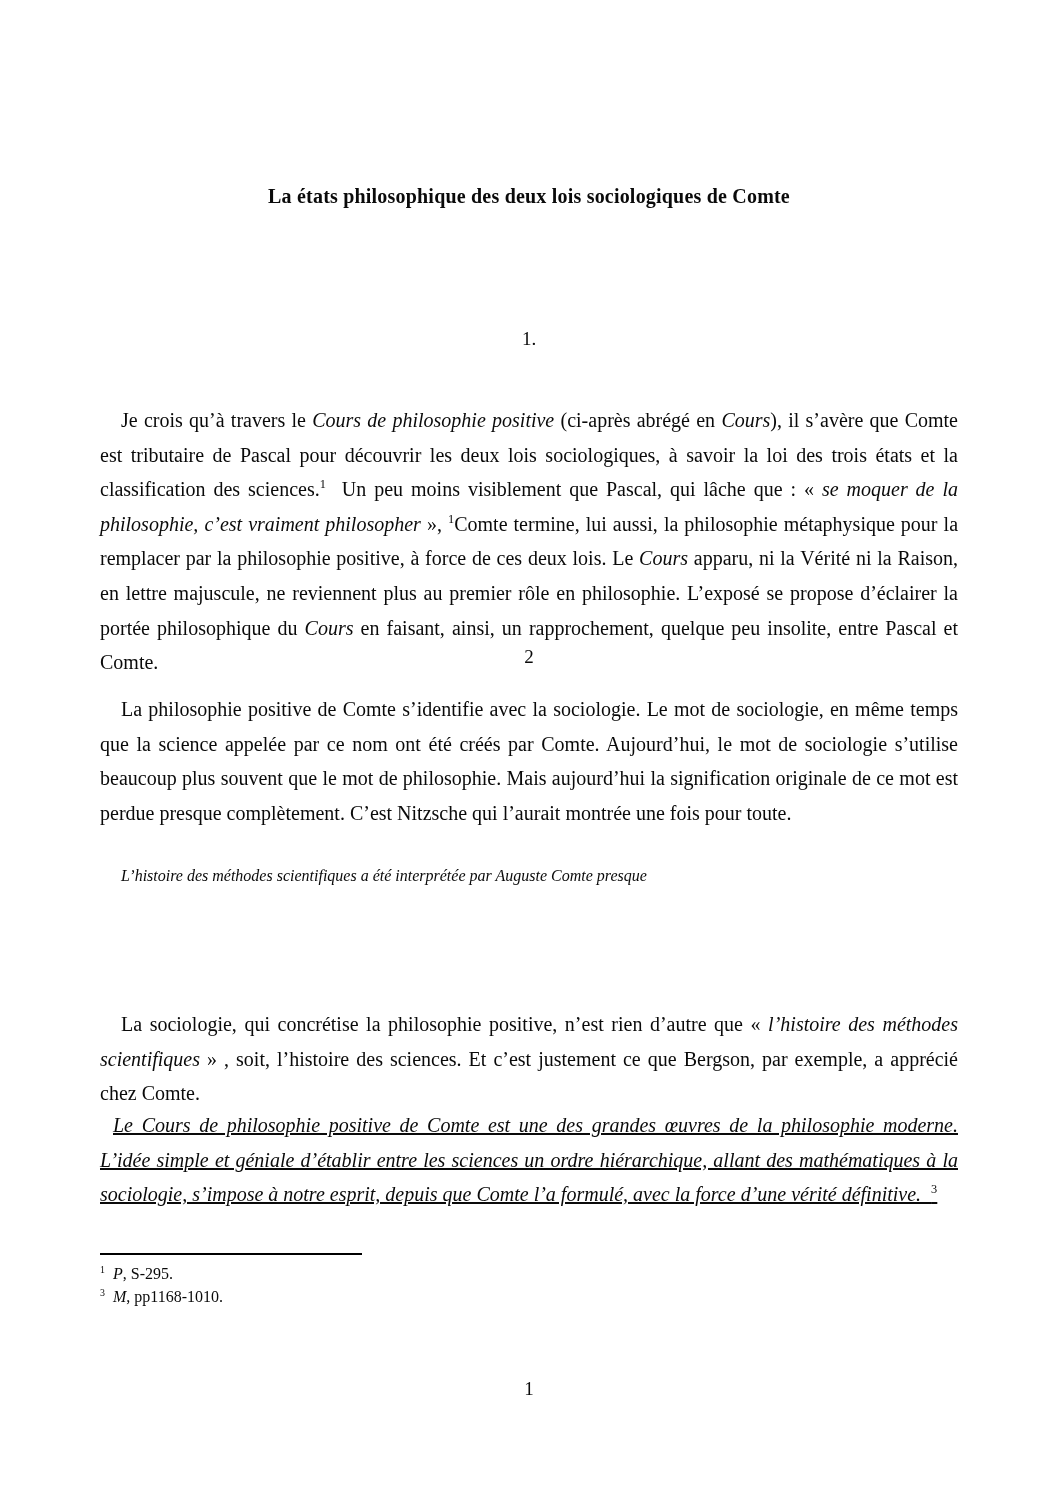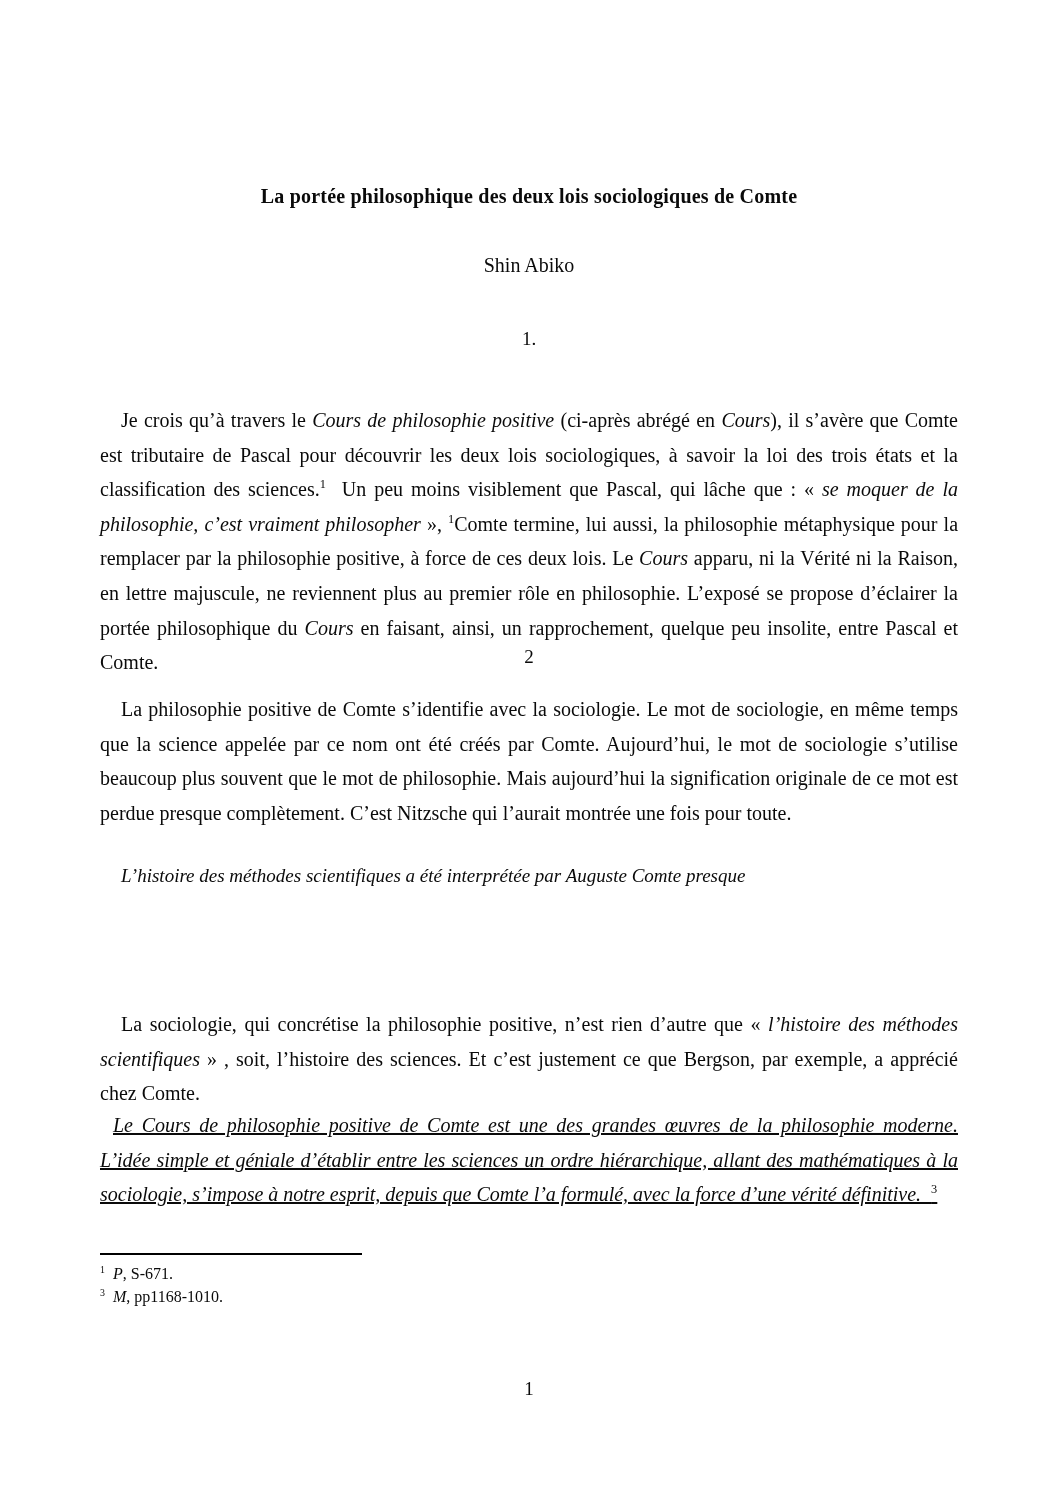--- a/index.html
+++ b/index.html
@@ -38,21 +38,21 @@
     font-size: 20px;
     line-height: 34.6px;
     text-align: justify;
     margin-top: 44px;
   }
   .indent { text-indent: 21px; }
   .p1 { top: 359px; }
   .p2 { top: 648px; }
   .quote-line {
     position: absolute;
-    font-size: 19px;
+    font-size: 16px;
     line-height: 34.6px;
     font-style: italic;
     white-space: nowrap;
   }
   .q1l1 { top: 859px; left: 121px; }
   .q1l2 { top: 894px; left: 106px; }
   .p3 { top: 963px; }
   .q2 {
     top: 1064px;
     font-style: italic;
@@ -77,40 +77,39 @@
   }
   .pagenum { top: 1378px; font-size: 19px; }
   sup { font-size: 0.62em; line-height: 0; vertical-align: super; font-style: normal; }
   .it { font-style: italic; }
 </style>
 </head>
 <body>
 
 <div class="page">
 
-  <div class="centered doc-title">La portée philosophique des deux lois sociologiques de Comte</div>
+  <div class="centered doc-title">La états philosophique des deux lois sociologiques de Comte</div>
 
-  <div class="centered doc-author">Shin Abiko</div>
 
   <div class="centered sec-heading one">1.</div>
 
   <div class="block indent p1"><span>Je crois qu’à travers le </span><span class="it">Cours de philosophie positive</span><span> (ci-après abrégé en </span><span class="it">Cours</span><span>), il s’avère que Comte est tributaire de Pascal pour découvrir les deux lois sociologiques, à savoir la loi des trois états et la classification des sciences.</span><sup>1</sup><span>&nbsp; Un peu moins visiblement que Pascal, qui lâche que : «&nbsp;</span><span class="it">se moquer de la philosophie, c’est vraiment philosopher</span><span>&nbsp;», </span><sup>1</sup><span>Comte termine, lui aussi, la philosophie métaphysique pour la remplacer par la philosophie positive, à force de ces deux lois. Le </span><span class="it">Cours</span><span> apparu, ni la Vérité ni la Raison, en lettre majuscule, ne reviennent plus au premier rôle en philosophie. L’exposé se propose d’éclairer la portée philosophique du </span><span class="it">Cours</span><span> en faisant, ainsi, un rapprochement, quelque peu insolite, entre Pascal et Comte.</span></div>
 
   <div class="centered sec-heading two">2</div>
 
   <div class="block indent p2"><span>La philosophie positive de Comte s’identifie avec la sociologie. Le mot de sociologie, en même temps que la science appelée par ce nom ont été créés par Comte. Aujourd’hui, le mot de sociologie s’utilise beaucoup plus souvent que le mot de philosophie. Mais aujourd’hui la signification originale de ce mot est perdue presque complètement. C’est Nitzsche qui l’aurait montrée une fois pour toute.</span></div>
 
   <div class="quote-line q1l1"><span>L’histoire des méthodes scientifiques a été interprétée par Auguste Comte presque</span></div>
 
   <div class="block indent p3"><span>La sociologie, qui concrétise la philosophie positive, n’est rien d’autre que «&nbsp;</span><span class="it">l’histoire des méthodes scientifiques</span><span>&nbsp;» , soit, l’histoire des sciences. Et c’est justement ce que Bergson, par exemple, a apprécié chez Comte.</span></div>
 
   <div class="block q2"><span>Le Cours de philosophie positive de Comte est une des grandes œuvres de la philosophie moderne. L’idée simple et géniale d’établir entre les sciences un ordre hiérarchique, allant des mathématiques à la sociologie, s’impose à notre esprit, depuis que Comte l’a formulé, avec la force d’une vérité définitive.&nbsp; </span><sup>3</sup></div>
 
   <div class="fn-rule"></div>
 
   <div class="footnotes">
-    <div class="fn"><sup>1</sup><span>&nbsp; </span><span class="it">P</span><span>, S-671.</span></div>
+    <div class="fn"><sup>1</sup><span>&nbsp; </span><span class="it">P</span><span>, S-295.</span></div>
     <div class="fn"><sup>3</sup><span>&nbsp; </span><span class="it">M</span><span>, pp1168-1010.</span></div>
   </div>
 
   <div class="centered pagenum">1</div>
 
 </div>
 
 </body></html>

